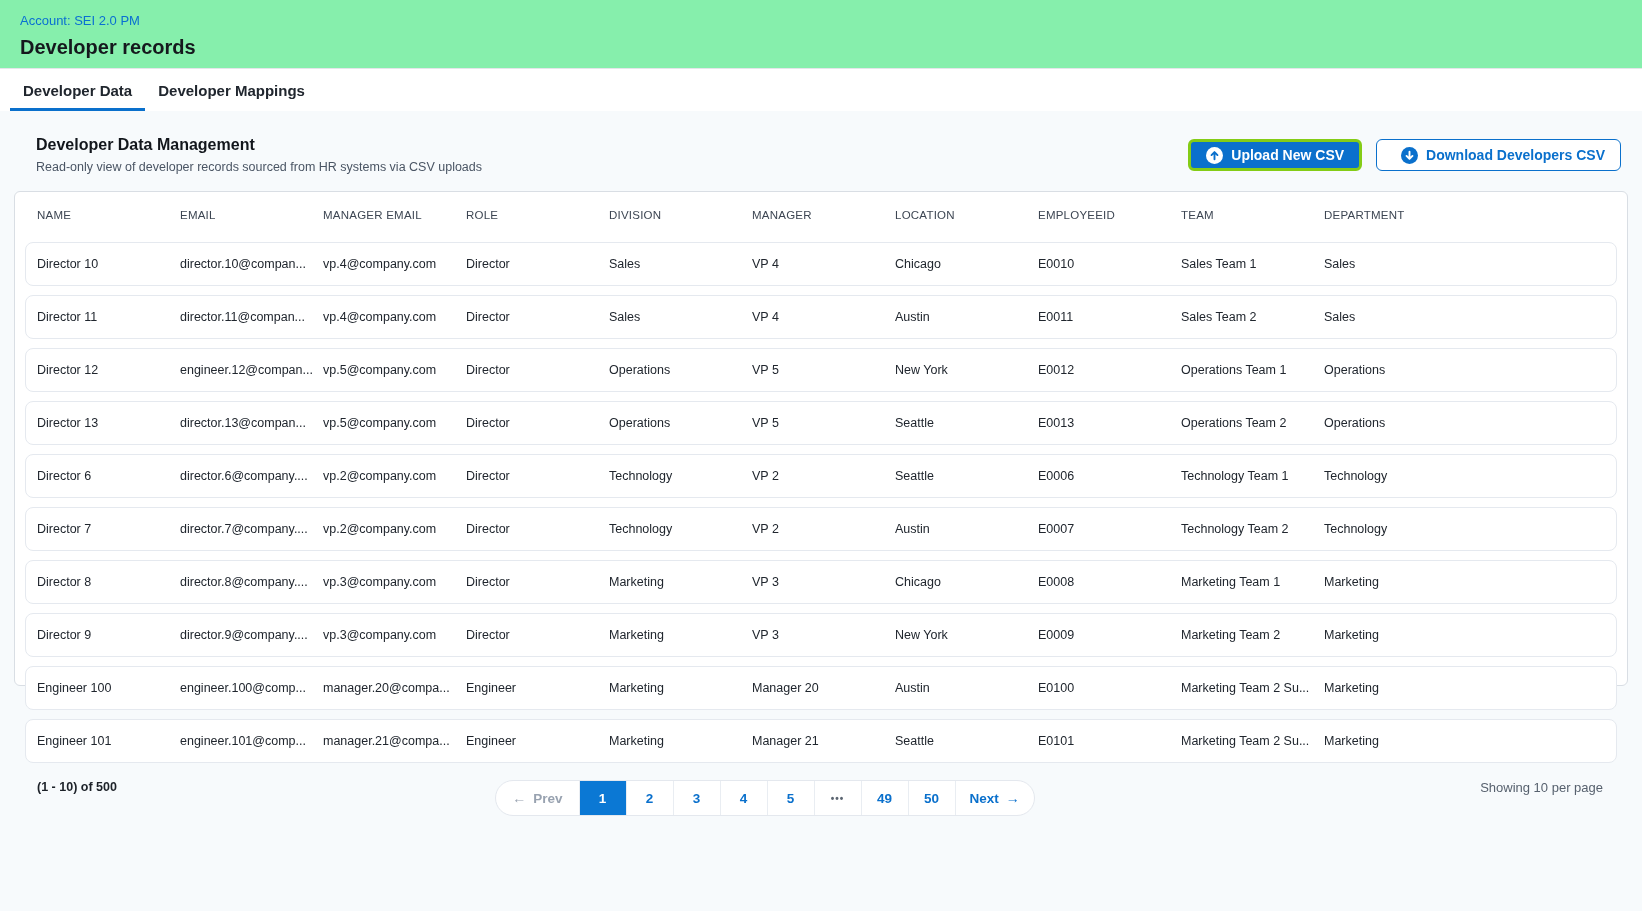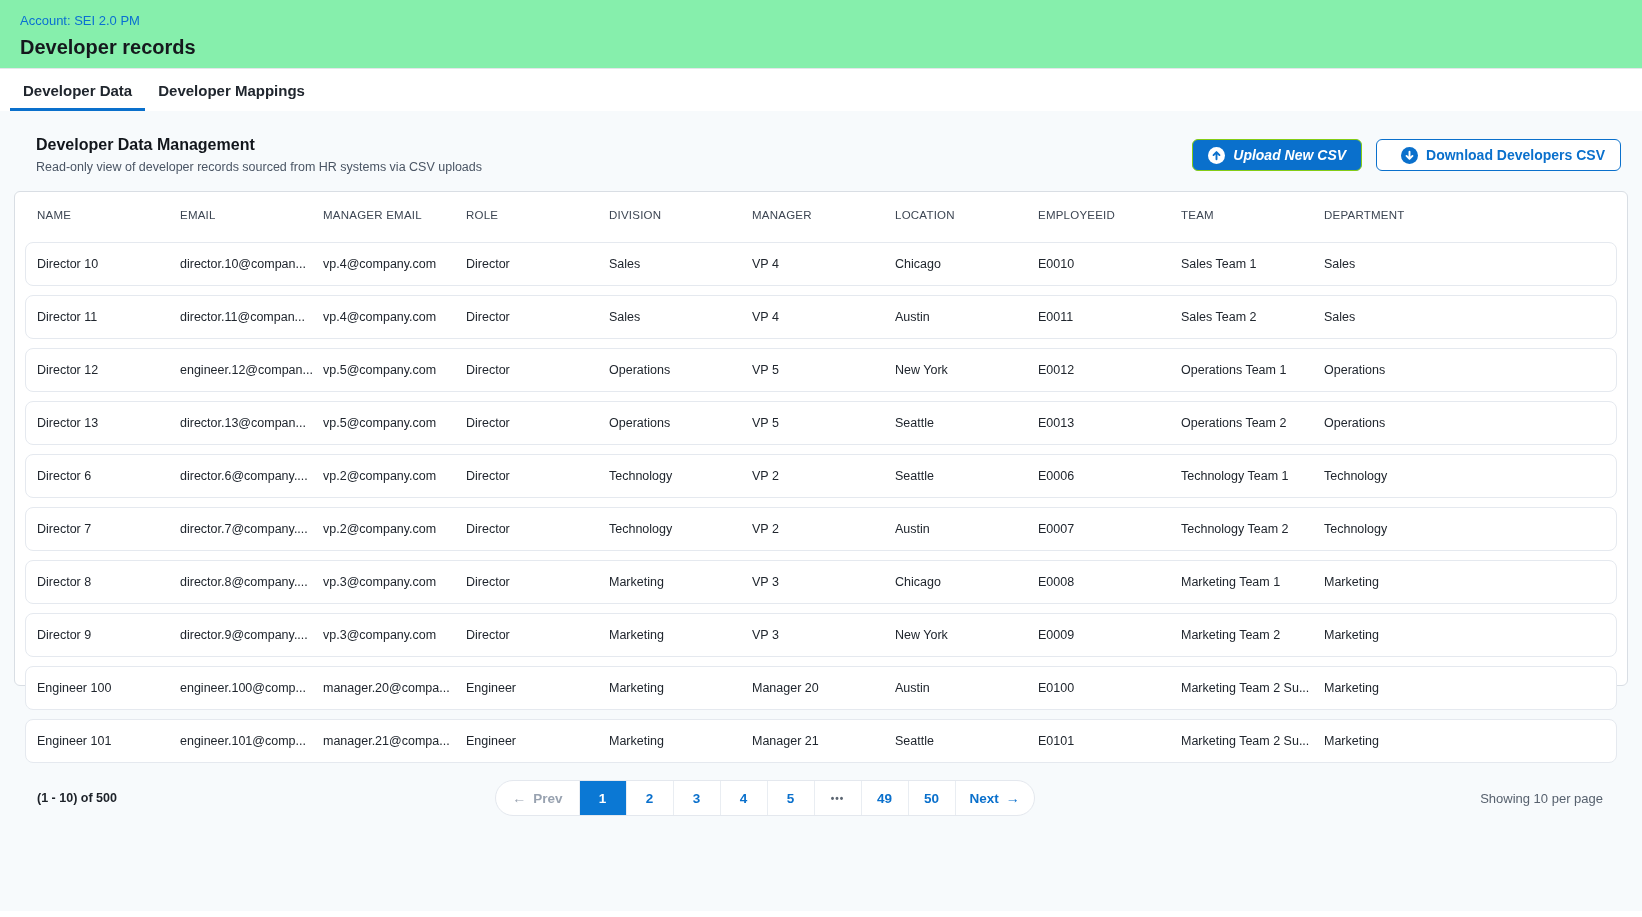--- a/index.html
+++ b/index.html
@@ -20,40 +20,40 @@
   .tab { font-size:15px; font-weight:600; color:#20262e; padding:13px 13px 9px; border-bottom:3px solid transparent; cursor:pointer; }
   .tab.active { border-bottom-color:#0a70cc; }
 
   
   .main { background:#f7fafc; padding:25px 14px 0; min-height:800px; }
   .section-head { display:flex; justify-content:space-between; align-items:center; padding:0 7px 0 22px; margin-bottom:17px; }
   .section-title { font-size:16px; font-weight:700; color:#12161c; }
   .section-sub { font-size:12.5px; color:#4a5564; margin-top:6px; }
   .btn-row { display:flex; gap:14px; }
   .btn { display:inline-flex; align-items:center; gap:8px; height:32px; padding:0 15px; border-radius:6px; font-size:14px; font-weight:700; cursor:pointer; white-space:nowrap; }
-  .btn-primary { background:#0a70cc; border:1px solid #84cc16; color:#fff;font-style:italic; }
+  .btn-primary { background:#0a70cc; border:3px solid #84cc16; color:#fff; }
   .btn-outline { background:#fff; border:1.5px solid #0a70cc; color:#0a70cc;padding-left:24px; }
   .btn svg { display:block; }
   .btn-primary .ic-circle { fill:#ffffff; }
   .btn-primary .ic-arrow  { stroke:#0a70cc; }
   .btn-outline .ic-circle { fill:#0a70cc; }
   .btn-outline .ic-arrow  { stroke:#ffffff; }
 
   
   .card { background:#fff; border:1px solid #d9dee4; border-radius:6px; height:495px; display:flex; flex-direction:column; }
   .thead { display:grid; grid-template-columns:repeat(9,143px) 1fr; padding:17px 6px 13px 22px; }
   .th { font-size:11.5px; font-weight:500; color:#3d4653; letter-spacing:.02em; white-space:nowrap; overflow:hidden; }
   .rows { padding:8px 10px; }
   .row { display:grid; grid-template-columns:repeat(9,143px) 1fr; align-items:center; height:44px;
          border:1px solid #e5e9ef; border-radius:8px; background:#fff; padding-left:11px; margin-bottom:9px;
          font-size:12.5px; color:#20262e; }
   .cell { white-space:nowrap; overflow:hidden; padding-right:8px; }
 
   
-  .pager-bar { margin-top:auto; display:flex; align-items:center; padding:0 24px 23px 22px; }
+  .pager-bar { margin-top:auto; display:flex; align-items:flex-start; padding:0 24px 23px 22px; }
   .range-label { font-size:12.5px; font-weight:600; color:#1c2128; flex:1; }
   .pager { display:inline-flex; border:1px solid #e4e8ee; border-radius:18px; overflow:hidden; background:#fff; height:36px; transform:translateX(-55px); }
   .pg-item { min-width:47px; height:100%; display:flex; align-items:center; justify-content:center; gap:7px;
              font-size:13.5px; font-weight:600; color:#0a70cc; border-left:1px solid #e9edf2; cursor:pointer; padding:0 6px; }
   .pg-item:first-child { border-left:none; }
   .pg-prev { color:#98a2b0; padding:0 16px; }
   .pg-next { padding:0 14px; }
   .pg-item.active { background:#0b78d4; color:#fff; }
   .pg-item.ellipsis { color:#5b6571; font-size:10px; letter-spacing:1px; cursor:default; }
   .pg-arrow { font-size:14px; line-height:1; }

